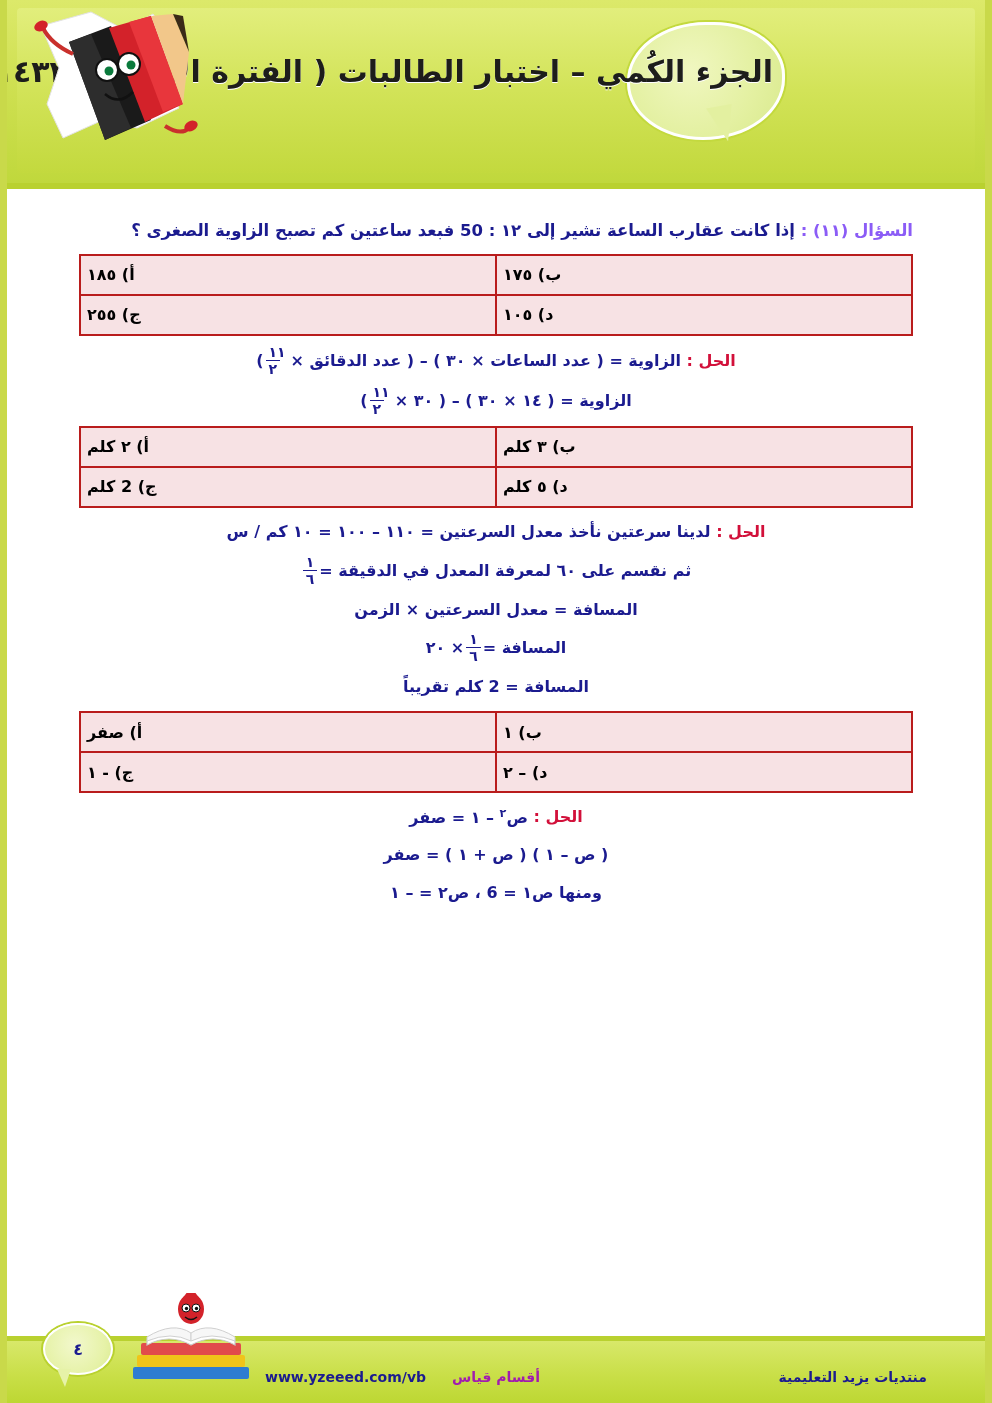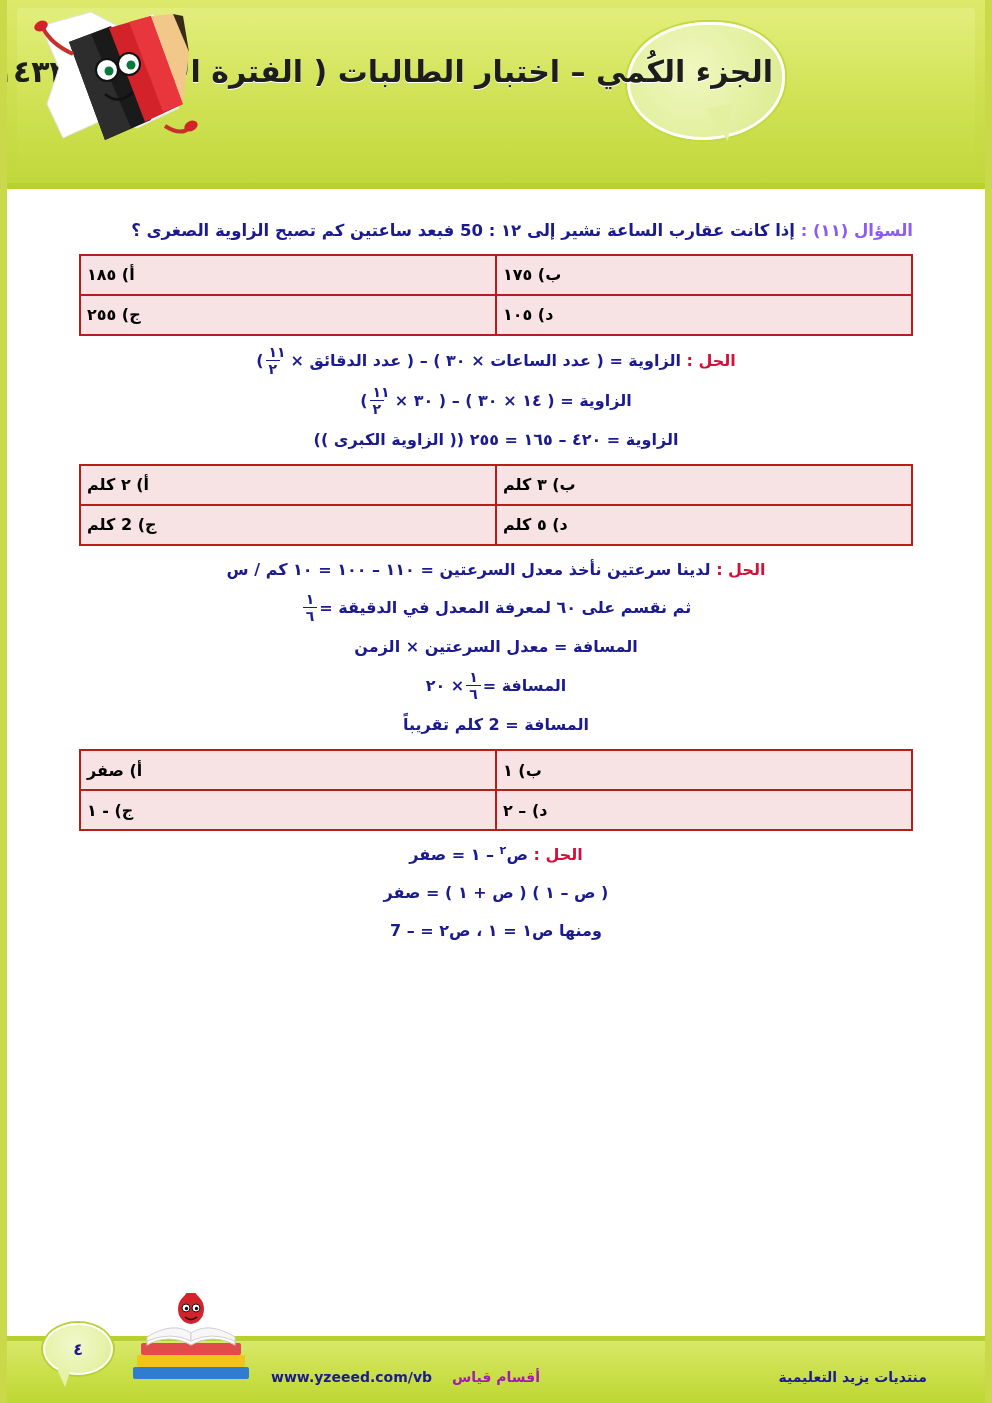--- a/index.html
+++ b/index.html
@@ -181,21 +181,21 @@
     border-top: 5px solid #b9d12f;
   }
   .footer-text {
     position: absolute;
     bottom: 18px;
     font-size: 14px;
     font-weight: bold;
     color: #1b1b8f;
     white-space: nowrap;
   }
-  .footer-site { left: 264px; color: #1b1b8f; }
+  .footer-site { left: 258px; color: #1b1b8f; }
   .footer-mid  { left: 0; right: 0; text-align: center; color: #a21caf; }
   .footer-right{ right: 58px; color: #1b1b8f; }
 
   .page-bubble {
     position: absolute;
     bottom: 28px;
     left: 36px;
     width: 66px;
     height: 48px;
     background: radial-gradient(circle at 45% 40%, #f2f8cc 0%, #e6f2a8 65%, #d9ea8e 100%);
@@ -296,21 +296,20 @@
             <span class="num">١١</span>
             <span class="den">٢</span>
           </span>)</span>
     </div>
     <div class="sol-line">
       <span>الزاوية = ( ١٤ × ٣٠ ) – ( ٣٠ ×<span class="frac">
             <span class="num">١١</span>
             <span class="den">٢</span>
           </span>)</span>
     </div>
-    <div class="sol-line">الزاوية = ٤٢٠ – ١٦٥ = ٢٥٥   (( الزاوية الكبرى ))</div>
 
 
     <table class="choices">
       <tbody>
           <tr>
         <td>ب) ٣ كلم</td>
         <td>أ) ٢ كلم</td>
       </tr>
       <tr>
         <td>د) ٥ كلم</td>
@@ -350,21 +349,21 @@
         <td>ج) - ١</td>
       </tr>
     </tbody>
       </table>
 
     <div class="sol-line">
       <span class="sol-label">الحل :</span>
       <span>ص<sup>٢</sup> – ١ = صفر</span>
     </div>
     <div class="sol-line">( ص – ١ ) ( ص + ١ ) = صفر</div>
-    <div class="sol-line">ومنها ص١ = ١ ، ص٢ = – 7</div>
+    <div class="sol-line">ومنها ص١ = 6 ، ص٢ = – ١</div>
 
   </div>
 
   <div class="footer">
     <div class="footer-bar"></div>
 
     <div class="page-bubble">
       <span>٤</span>
       <span class="tail"></span>
     </div>

